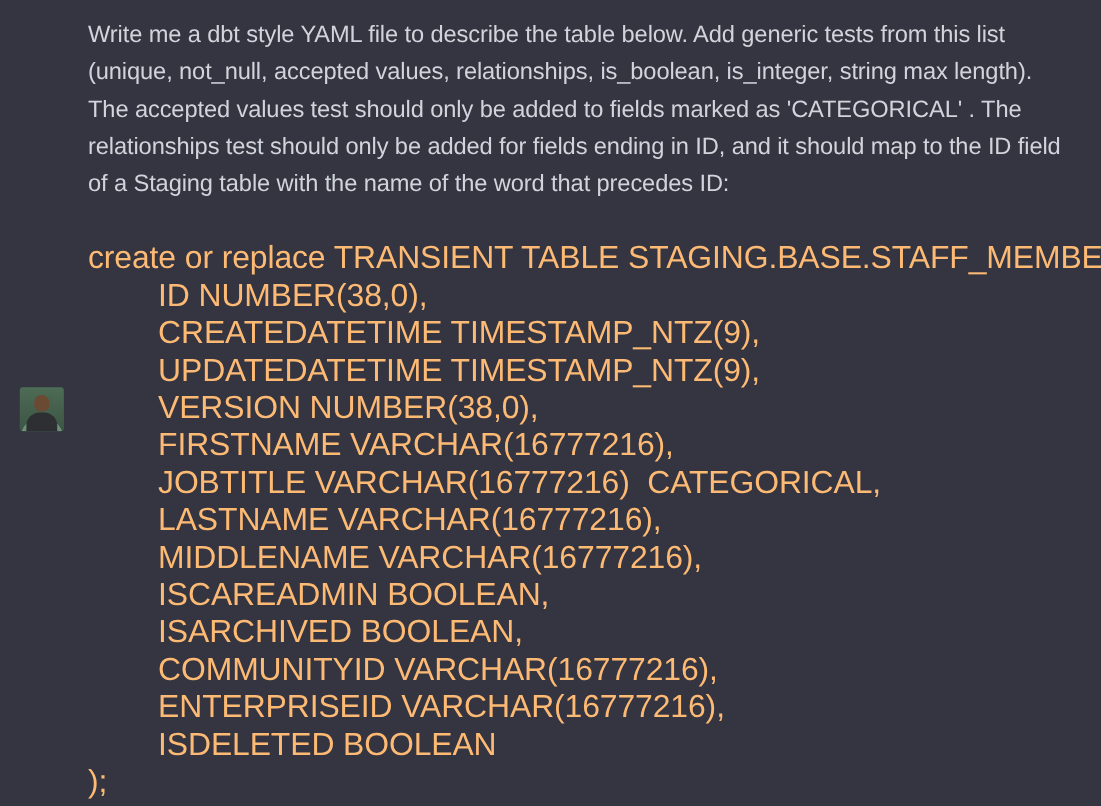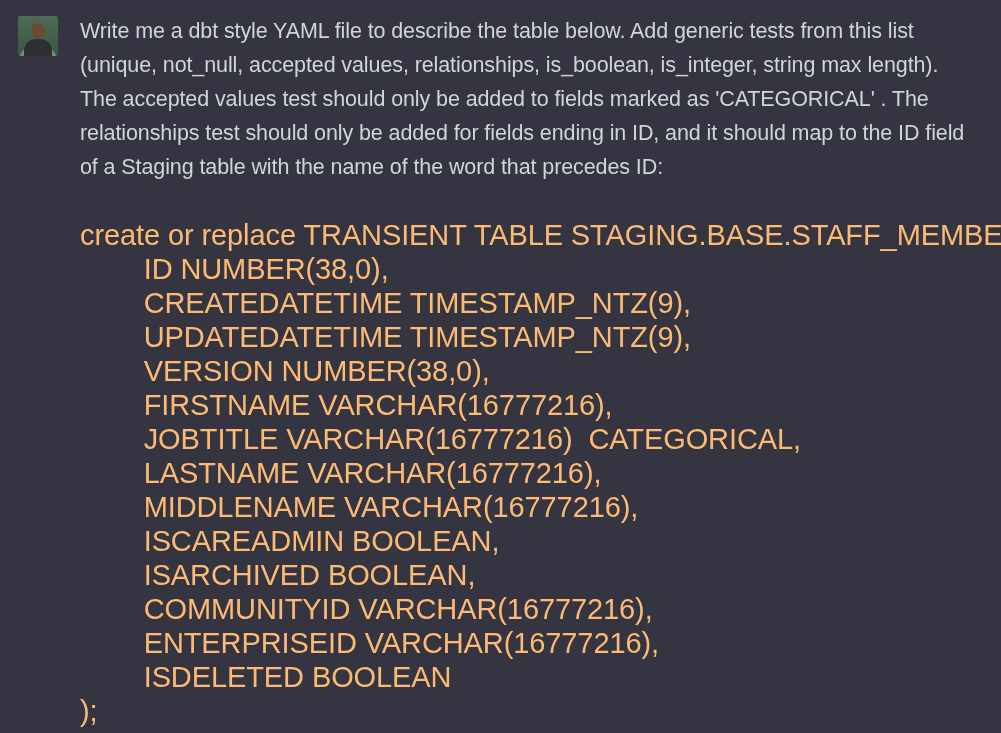--- a/index.html
+++ b/index.html
@@ -8,21 +8,21 @@
     background: #343541;
   }
   body {
     width: 1001px;
     height: 733px;
     overflow: hidden;
     font-family: "Liberation Sans", sans-serif;
   }
   .message-row {
     display: flex;
-    align-items: flex-start;
+    align-items: center;
     padding: 14px 0 0 18px;
     box-sizing: border-box;
     width: 1001px;
   }
   .avatar {
     width: 40px;
     height: 40px;
     min-width: 40px;
     border-radius: 3px;
     margin-top: 2px;

